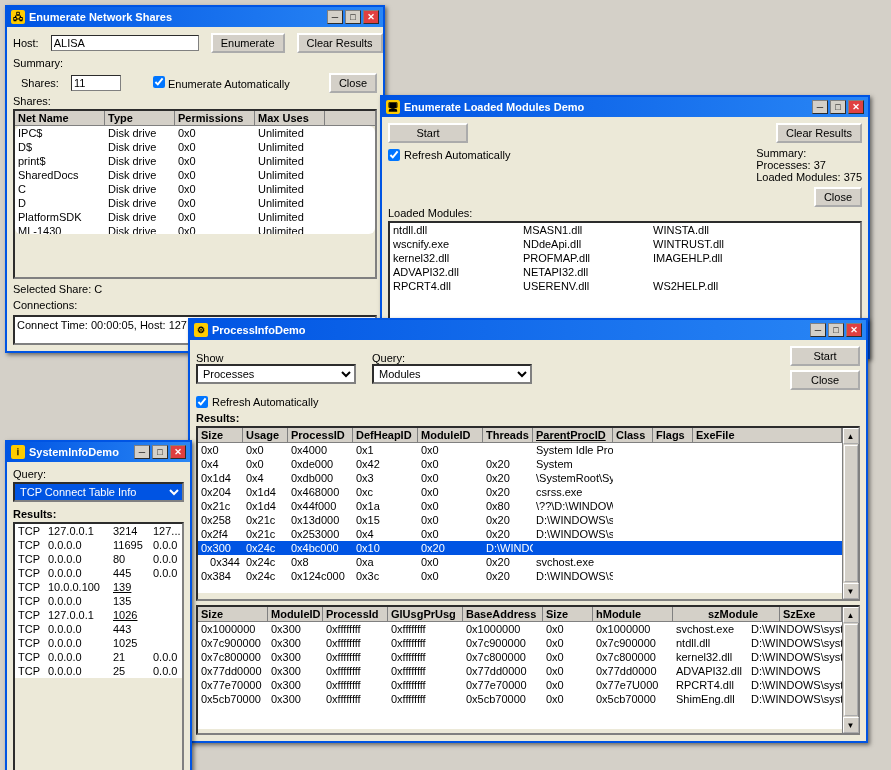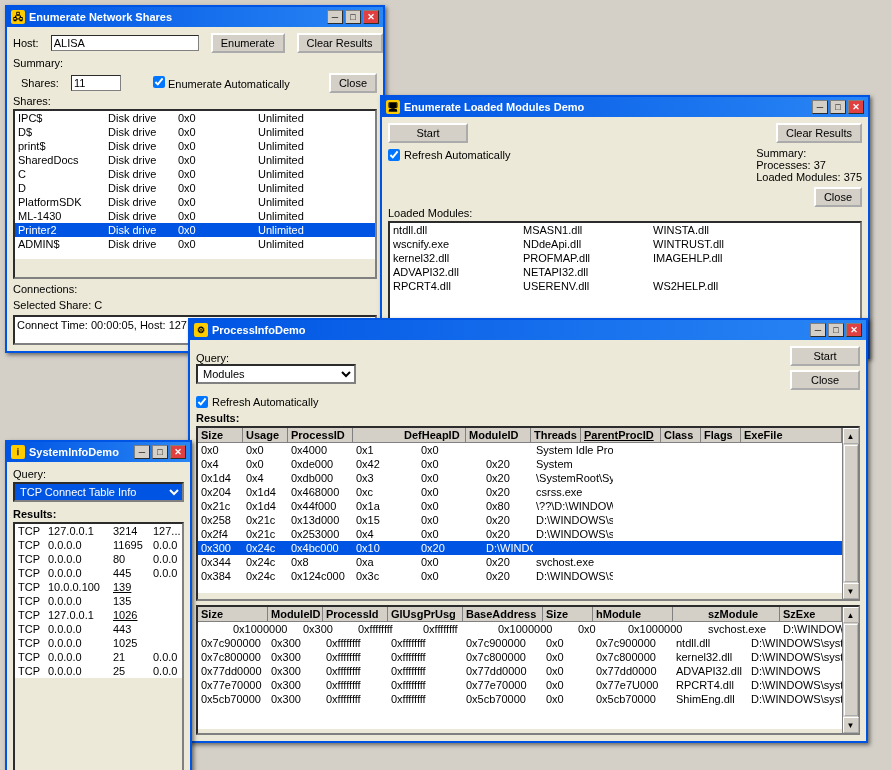--- a/index.html
+++ b/index.html
@@ -258,21 +258,27 @@
       <input type="text" style="width: 50px;" value="11" readonly="">
       <span style="margin-left:20px;">
         <input type="checkbox" checked="" style="">
         <span class="label">Enumerate Automatically</span>
       </span>
       <button class="btn" style="margin-left:auto;">Close</button>
     </div>
 
     <div class="label" style="margin-bottom:2px;">Shares:</div>
     <div class="listbox-border with-scrollbar" style="height:170px; margin-bottom:4px; overflow:hidden;">
-      <div class="list-body" style="height:148px; overflow-y:auto;">
+      <div class="list-header">
+        <div class="list-header-cell" style="width:90px;">Net Name</div>
+        <div class="list-header-cell" style="width:70px;">Type</div>
+        <div class="list-header-cell" style="width:80px;">Permissions</div>
+        <div class="list-header-cell" style="width:70px;">Max Uses</div>
+      </div>
+      <div class="list-body" style="height:108px; overflow-y:auto;border-radius:6px;">
 
       <div class="list-row">
     <div class="list-cell" style="width:90px;">IPC$</div>
     <div class="list-cell" style="width:70px;">Disk drive</div>
     <div class="list-cell" style="width:80px;">0x0</div>
     <div class="list-cell" style="width:70px;">Unlimited</div>
   </div>
           <div class="list-row">
     <div class="list-cell" style="width:90px;">D$</div>
     <div class="list-cell" style="width:70px;">Disk drive</div>
@@ -324,24 +330,24 @@
           <div class="list-row">
     <div class="list-cell" style="width:90px;">ADMIN$</div>
     <div class="list-cell" style="width:70px;">Disk drive</div>
     <div class="list-cell" style="width:80px;">0x0</div>
     <div class="list-cell" style="width:70px;">Unlimited</div>
   </div>
         </div>
     </div>
 
     <div class="form-row">
+      <span class="label">Selected Share: C</span>
+    </div>
+    <div class="form-row">
       <span class="label">Connections:</span>
-    </div>
-    <div class="form-row">
-      <span class="label">Selected Share: C</span>
     </div>
     <div class="listbox-border" style="height:30px; background:white; padding:2px; overflow:hidden;">
       <span class="label">Connect Time: 00:00:05, Host: 127...</span>
     </div>
   </div>
 </div>
 
 <div class="window" id="win-modules">
   <div class="window-titlebar">
     <div class="title-left">
@@ -416,20 +422,26 @@
     </div>
     <div class="title-buttons">
       <div class="title-btn">─</div>
       <div class="title-btn">□</div>
       <div class="title-btn close-btn">✕</div>
     </div>
   </div>
   <div class="window-content">
     <div style="display:flex; gap:16px; align-items:center; margin-bottom:6px;">
       <div>
+        <div class="label">Show</div>
+        <select style="width:160px;">
+          <option>Processes</option>
+        </select>
+      </div>
+      <div>
         <div class="label">Query:</div>
         <select style="width:160px;">
           <option>Modules</option>
         </select>
       </div>
       <div style="margin-left:auto; display:flex; flex-direction:column; gap:4px;">
         <button class="btn" style="width:70px;">Start</button>
         <button class="btn" style="width:70px;">Close</button>
       </div>
     </div>
@@ -438,21 +450,21 @@
       <span class="label">Refresh Automatically</span>
     </div>
     <div class="label results-label">Results:</div>
 
     <div class="listbox-border with-scrollbar" style="height:175px; margin-bottom:4px; position:relative;">
       <div style="overflow:hidden; width:calc(100% - 16px);">
         <div class="list-header" style="font-size:10px;">
           <div class="list-header-cell" style="width:45px;">Size</div>
           <div class="list-header-cell" style="width:45px;">Usage</div>
           <div class="list-header-cell" style="width:65px;">ProcessID</div>
-          <div class="list-header-cell" style="width:65px;margin-left:48px;">DefHeapID</div>
+          <div class="list-header-cell" style="width:65px;">DefHeapID</div>
           <div class="list-header-cell" style="width:65px;">ModuleID</div>
           <div class="list-header-cell" style="width:50px;">Threads</div>
           <div class="list-header-cell" style="width:80px;text-decoration:underline;">ParentProcID</div>
           <div class="list-header-cell" style="width:40px;">Class</div>
           <div class="list-header-cell" style="width:40px;">Flags</div>
           <div class="list-header-cell" style="flex:1;">ExeFile</div>
         </div>
       </div>
       <div class="list-body" style="height:150px; overflow-y:auto; width:calc(100% - 16px);">
       <div class="list-row" style="font-size: 10px;">
@@ -545,21 +557,21 @@
     <div class="list-cell" style="width:65px;">0x4bc000</div>
     <div class="list-cell" style="width:65px;">0x10</div>
     <div class="list-cell" style="width:65px;">0x20</div>
     <div class="list-cell" style="width:50px;">D:\WINDOWS\system32\svchost.exe</div>
     <div class="list-cell" style="width:80px;"></div>
     <div class="list-cell" style="width:40px;"></div>
     <div class="list-cell" style="width:40px;"></div>
     <div class="list-cell" style="flex:1;"></div>
   </div>
           <div class="list-row" style="font-size: 10px;">
-    <div class="list-cell" style="width:45px;">0x344</div>
+    <div class="list-cell" style="width:45px;text-align:right;">0x344</div>
     <div class="list-cell" style="width:45px;">0x24c</div>
     <div class="list-cell" style="width:65px;">0x8</div>
     <div class="list-cell" style="width:65px;">0xa</div>
     <div class="list-cell" style="width:65px;">0x0</div>
     <div class="list-cell" style="width:50px;">0x20</div>
     <div class="list-cell" style="width:80px;">svchost.exe</div>
     <div class="list-cell" style="width:40px;"></div>
     <div class="list-cell" style="width:40px;"></div>
     <div class="list-cell" style="flex:1;"></div>
   </div>
@@ -591,21 +603,21 @@
           <div class="list-header-cell" style="width:65px;">ProcessId</div>
           <div class="list-header-cell" style="width:75px;">GlUsgPrUsg</div>
           <div class="list-header-cell" style="width:80px;">BaseAddress</div>
           <div class="list-header-cell" style="width:50px;">Size</div>
           <div class="list-header-cell" style="width:80px;">hModule</div>
           <div class="list-header-cell" style="width:75px;margin-left:32px;">szModule</div>
           <div class="list-header-cell" style="flex:1;">SzExe</div>
         </div>
       </div>
       <div class="list-body" style="height:107px; overflow-y:auto; width:calc(100% - 16px);">
-      <div class="list-row" style="font-size: 10px; padding-left: 32px;">
+      <div class="list-row" style="font-size: 10px;">
     <div class="list-cell" style="width:70px;">0x1000000</div>
     <div class="list-cell" style="width:55px;">0x300</div>
     <div class="list-cell" style="width:65px;">0xffffffff</div>
     <div class="list-cell" style="width:75px;">0xffffffff</div>
     <div class="list-cell" style="width:80px;">0x1000000</div>
     <div class="list-cell" style="width:50px;">0x0</div>
     <div class="list-cell" style="width:80px;">0x1000000</div>
     <div class="list-cell" style="width:75px;">svchost.exe</div>
     <div class="list-cell" style="flex:1;">D:\WINDOWS\system32</div>
   </div>

